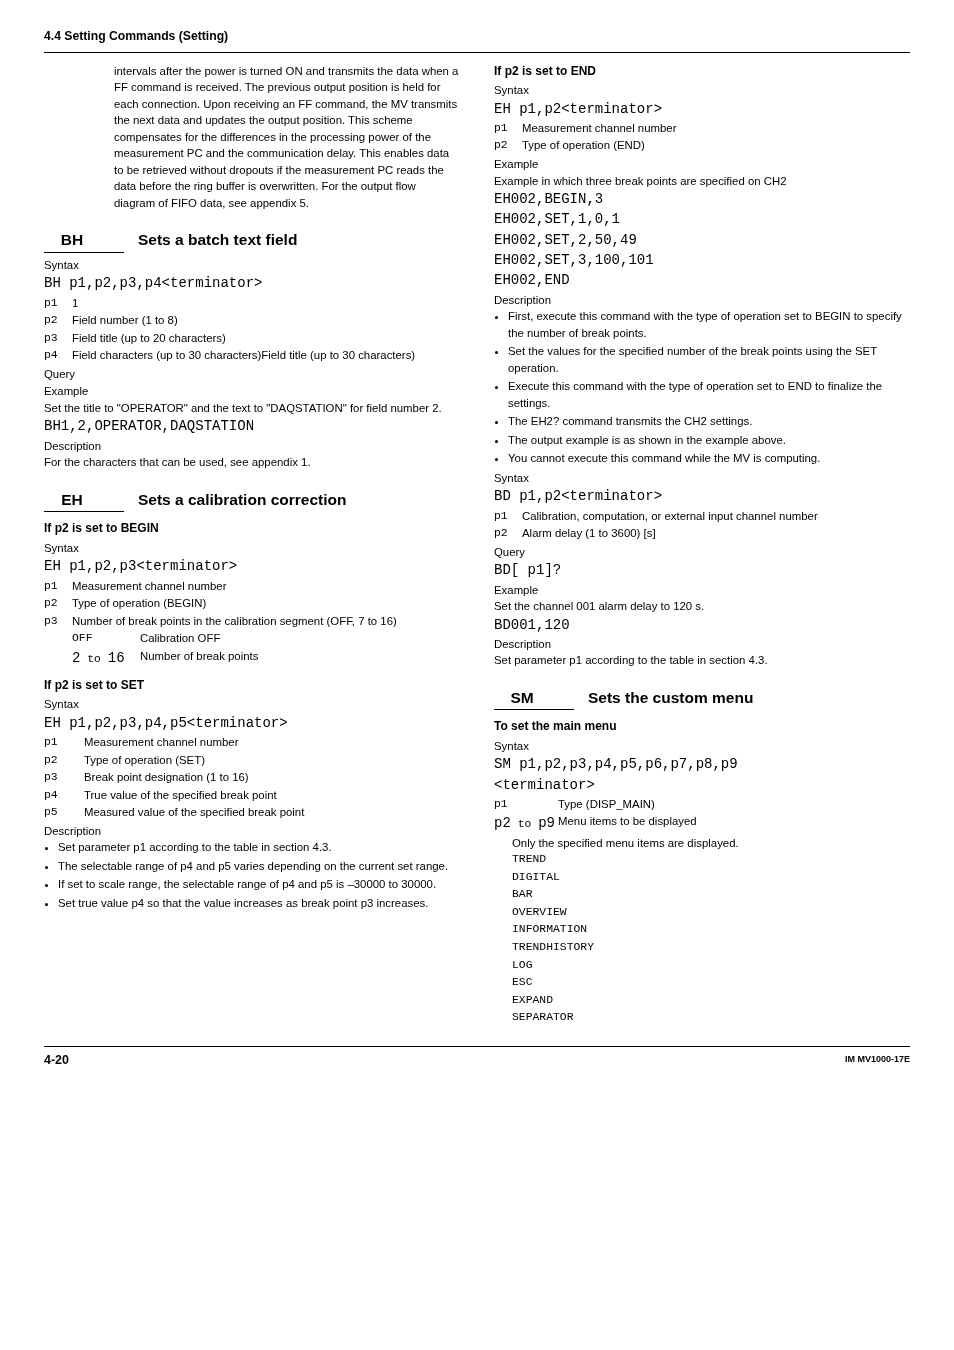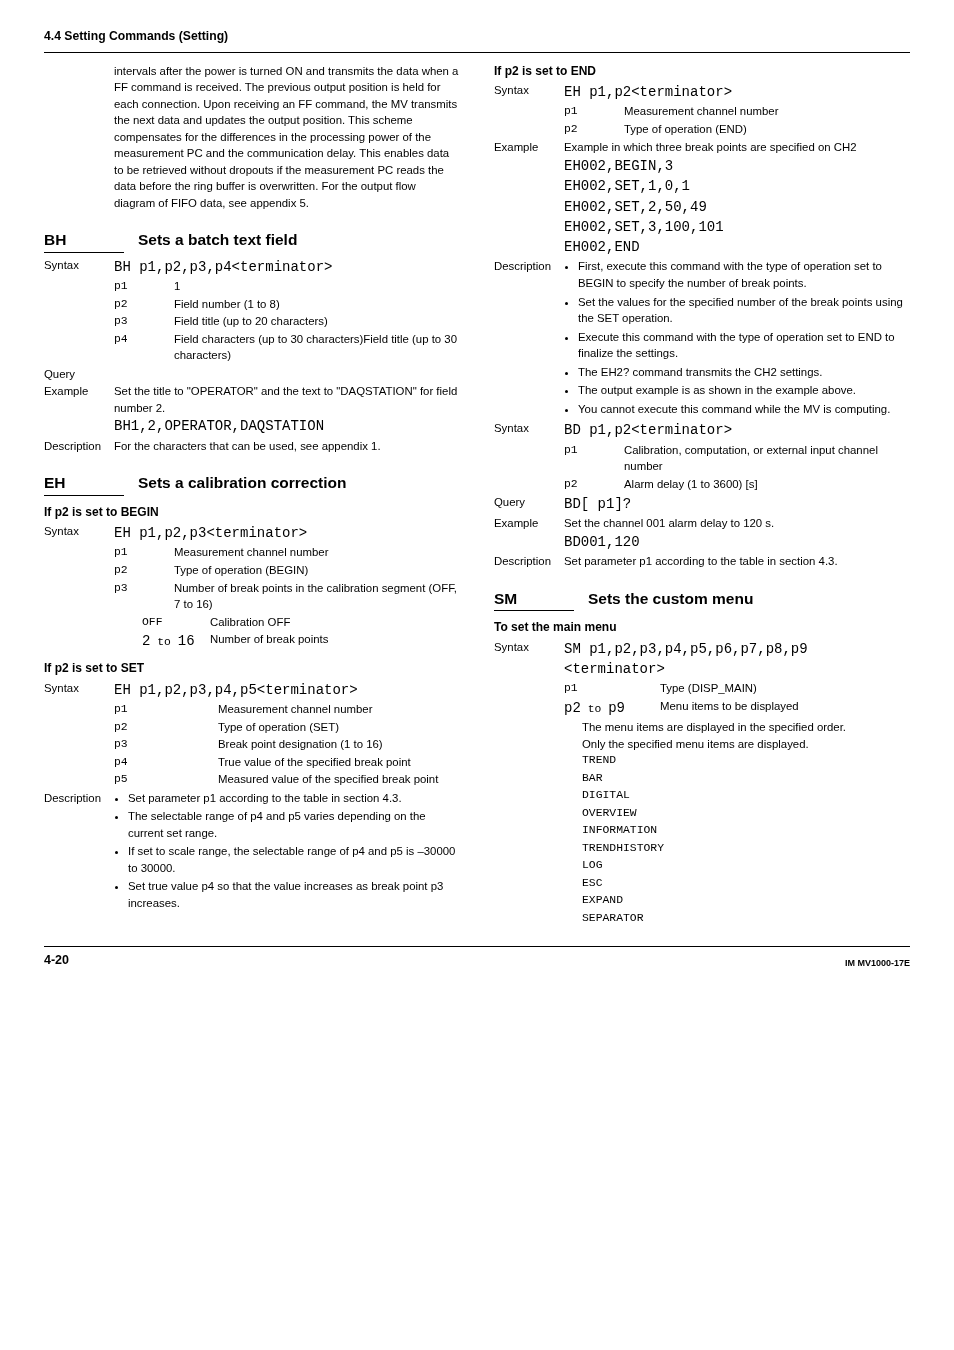--- a/index.html
+++ b/index.html
@@ -31,20 +31,21 @@
     min-width: 0;
   }
   .indent {
     margin-left: 70px;
   }
   .cmd-heading {
     display: flex;
     align-items: baseline;
     margin-top: 18px;
     margin-bottom: 4px;
+    text-align: center;
   }
   .cmd-code {
     font-weight: bold;
     font-size: 15.5px;
     border-bottom: 1.5px solid #000;
     padding-right: 24px;
     margin-right: 14px;
     display: inline-block;
     min-width: 56px;
   }
@@ -54,36 +55,36 @@
   }
   .sub-heading {
     font-weight: bold;
     font-size: 12px;
     margin-top: 8px;
     margin-bottom: 2px;
   }
   .row {
     display: flex;
     margin-bottom: 1px;
+    flex-direction: column;
   }
   .label {
     width: 70px;
     flex-shrink: 0;
   }
   .content {
     flex: 1;
   }
   .mono {
     font-family: "Courier New", monospace;
     font-size: 14px;
   }
   .prow {
     display: flex;
     margin-bottom: 1px;
-    gap: 32px;
   }
   .pkey {
     font-family: "Courier New", monospace;
     width: 28px;
     flex-shrink: 0;
   }
   .pval {
     flex: 1;
   }
   .subopt {
@@ -106,21 +107,21 @@
     margin-bottom: 2px;
   }
   .menu-list {
     font-family: "Courier New", monospace;
     margin-left: 18px;
   }
   .menu-list div { margin-bottom: 1px; }
   .footer {
     display: flex;
     justify-content: space-between;
-    align-items: flex-end;
+    align-items: center;
     margin-top: 18px;
     border-top: 1px solid #000;
     padding-top: 4px;
   }
   .page-num { font-weight: bold; font-size: 12.5px; }
   .doc-id { font-weight: bold; font-size: 9px; }
   .pkeyw { font-family:"Courier New",monospace; width:64px; flex-shrink:0; }
 </style>
 </head>
 <body>
@@ -359,26 +360,25 @@
         <div class="label"></div>
         <div class="content">
       <div class="prow">
         <span class="pkeyw">p1</span>
         <span class="pval">Type (DISP_MAIN)</span>
       </div>
       <div class="prow">
         <span class="pkeyw"><span class="mono">p2</span><span> to </span><span class="mono">p9</span></span>
         <span class="pval">Menu items to be displayed</span>
       </div>
-      <div style="margin-left:18px">The menu items are displayed in the specified order.</div>
       <div style="margin-left:18px">Only the specified menu items are displayed.</div>
       <div class="menu-list">
         <div>TREND</div>
+        <div>DIGITAL</div>
         <div>BAR</div>
-        <div>DIGITAL</div>
         <div>OVERVIEW</div>
         <div>INFORMATION</div>
         <div>TRENDHISTORY</div>
         <div>LOG</div>
         <div>ESC</div>
         <div>EXPAND</div>
         <div>SEPARATOR</div>
       </div>
     </div>
       </div>

